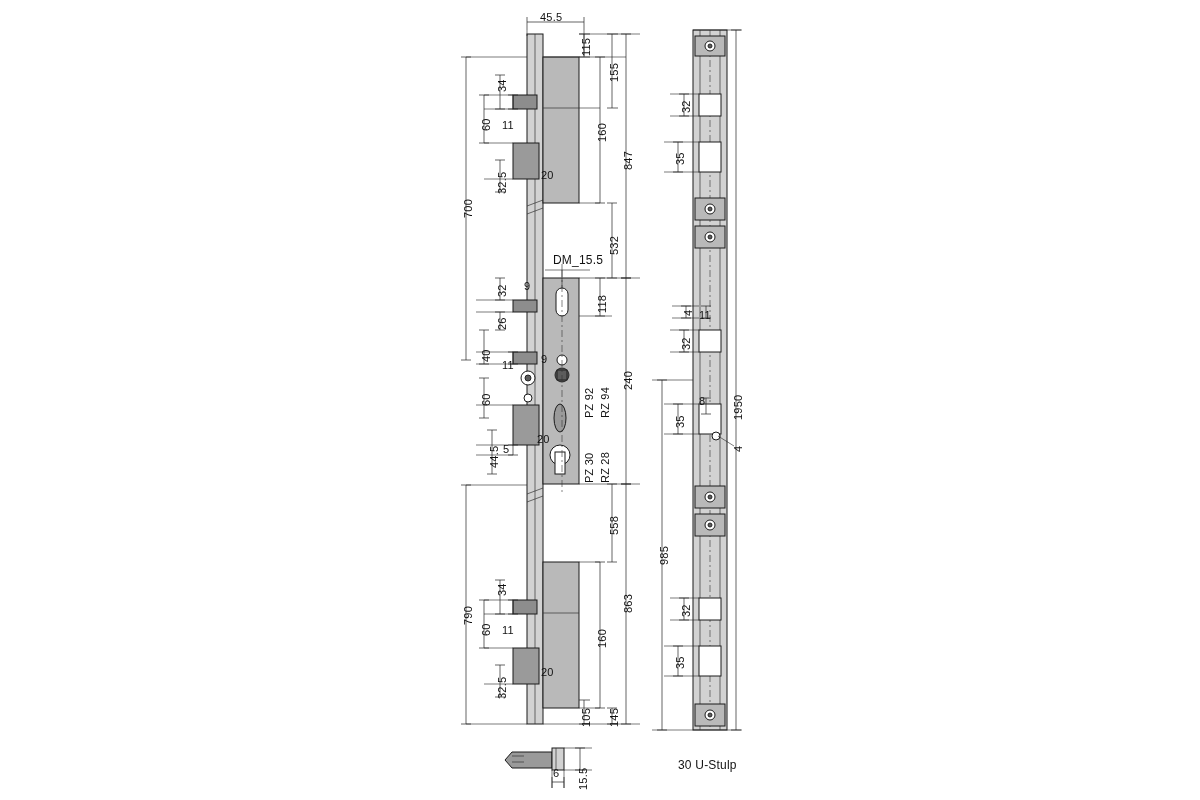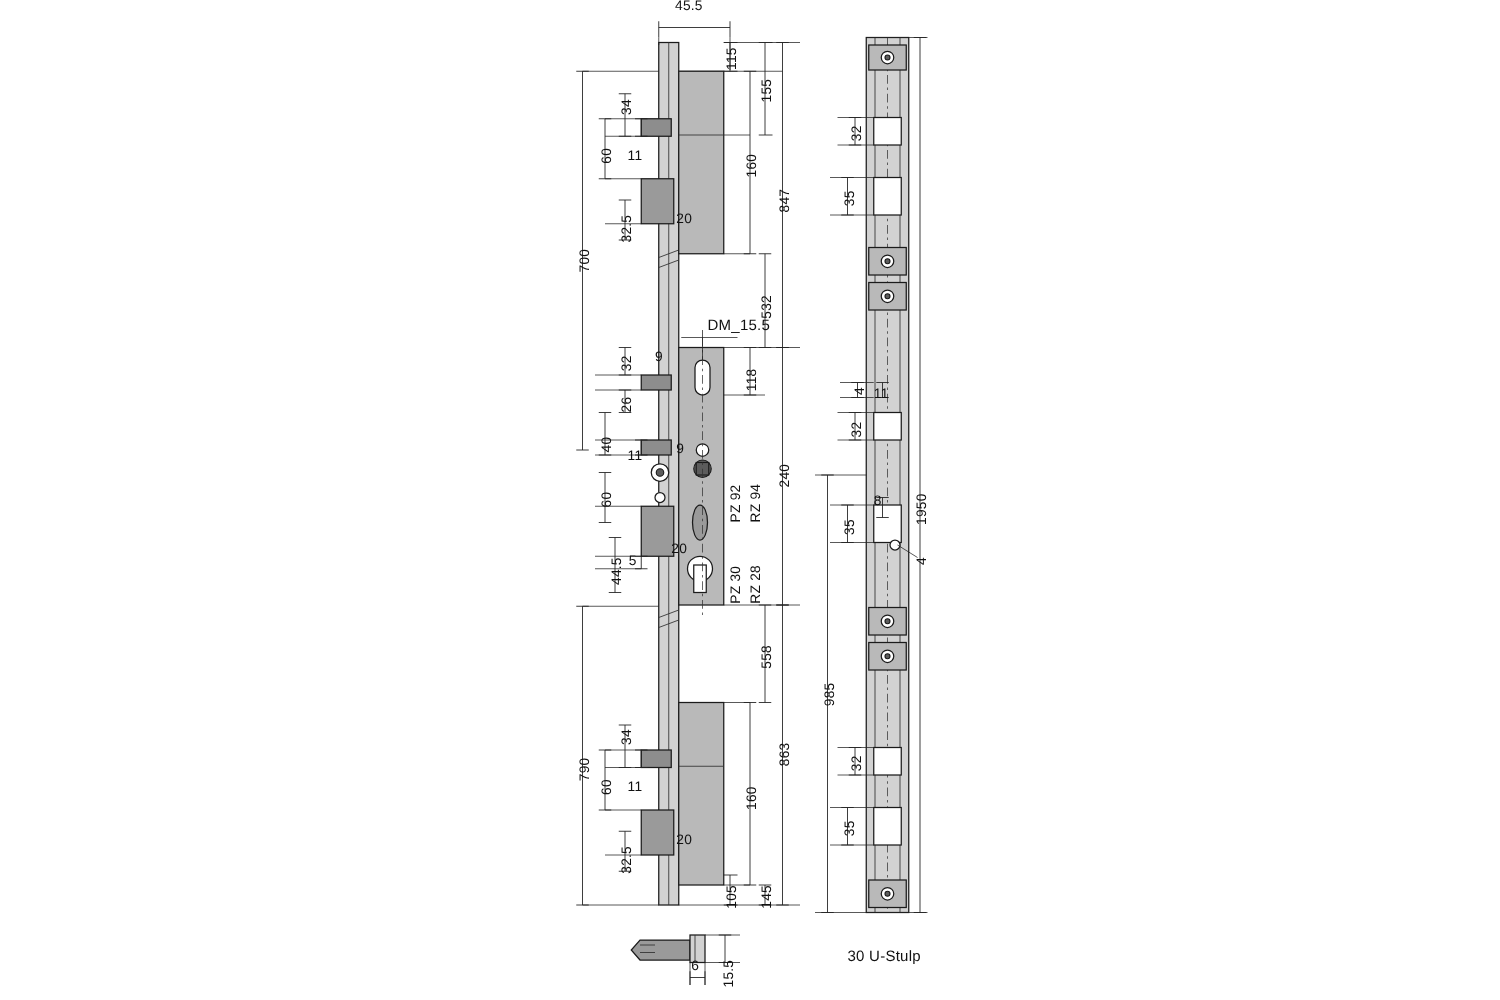--- a/index.html
+++ b/index.html
@@ -259,21 +259,21 @@
       <path class="fillB" d="M512 752 L552 752 L552 768 L512 768 L505 760 Z"></path>
       <rect class="fillC" x="552" y="748" width="12" height="22"></rect>
       <line class="thin" x1="556" y1="748" x2="556" y2="770"></line>
       <path class="thin" d="M512 756 L524 756 M512 762 L524 762"></path>
       <path class="ext" d="M552 770 L552 788 M564 770 L564 788 M564 748 L592 748 M564 770 L592 770"></path>
       <path class="dim" d="M552 782 L564 782 M552 777 L552 788 M564 777 L564 788"></path>
       <path class="dim" d="M580 748 L580 770 M575 748 L585 748 M575 770 L585 770"></path>
     </g>
   </svg>
 
-  <div class="lbl" style="left:540px; top:0;">45.5</div>
+  <div class="lbl" style="left:540px; top:12px;">45.5</div>
 
   <div class="lbl rot" style="left:609px; top:82px;">155</div>
   <div class="lbl rot" style="left:623px; top:170px;">847</div>
   <div class="lbl rot" style="left:609px; top:255px;">532</div>
   <div class="lbl rot" style="left:623px; top:390px;">240</div>
   <div class="lbl rot" style="left:609px; top:535px;">558</div>
   <div class="lbl rot" style="left:623px; top:613px;">863</div>
   <div class="lbl rot" style="left:609px; top:727px;">145</div>
 
   <div class="lbl rot" style="left:581px; top:56px;">115</div>
@@ -302,21 +302,21 @@
   <div class="lbl rot" style="left:481px; top:636px;">60</div>
   <div class="lbl" style="left:502px; top:625px;">11</div>
   <div class="lbl rot" style="left:497px; top:699px;">32.5</div>
 
   <div class="lbl" style="left:541px; top:170px;">20</div>
   <div class="lbl" style="left:524px; top:281px;">9</div>
   <div class="lbl" style="left:541px; top:354px;">9</div>
   <div class="lbl" style="left:537px; top:434px;">20</div>
   <div class="lbl" style="left:541px; top:667px;">20</div>
 
-  <div class="lbl big" style="left:566px; top:255px;">DM_15.5</div>
+  <div class="lbl big" style="left:553px; top:255px;">DM_15.5</div>
 
   <div class="lbl rot" style="left:584px; top:418px;">PZ 92</div>
   <div class="lbl rot" style="left:600px; top:418px;">RZ 94</div>
   <div class="lbl rot" style="left:584px; top:483px;">PZ 30</div>
   <div class="lbl rot" style="left:600px; top:483px;">RZ 28</div>
 
   <div class="lbl rot" style="left:681px; top:113px;">32</div>
   <div class="lbl rot" style="left:675px; top:165px;">35</div>
   <div class="lbl rot" style="left:683px; top:316px;">4</div>
   <div class="lbl rot" style="left:681px; top:350px;">32</div>

